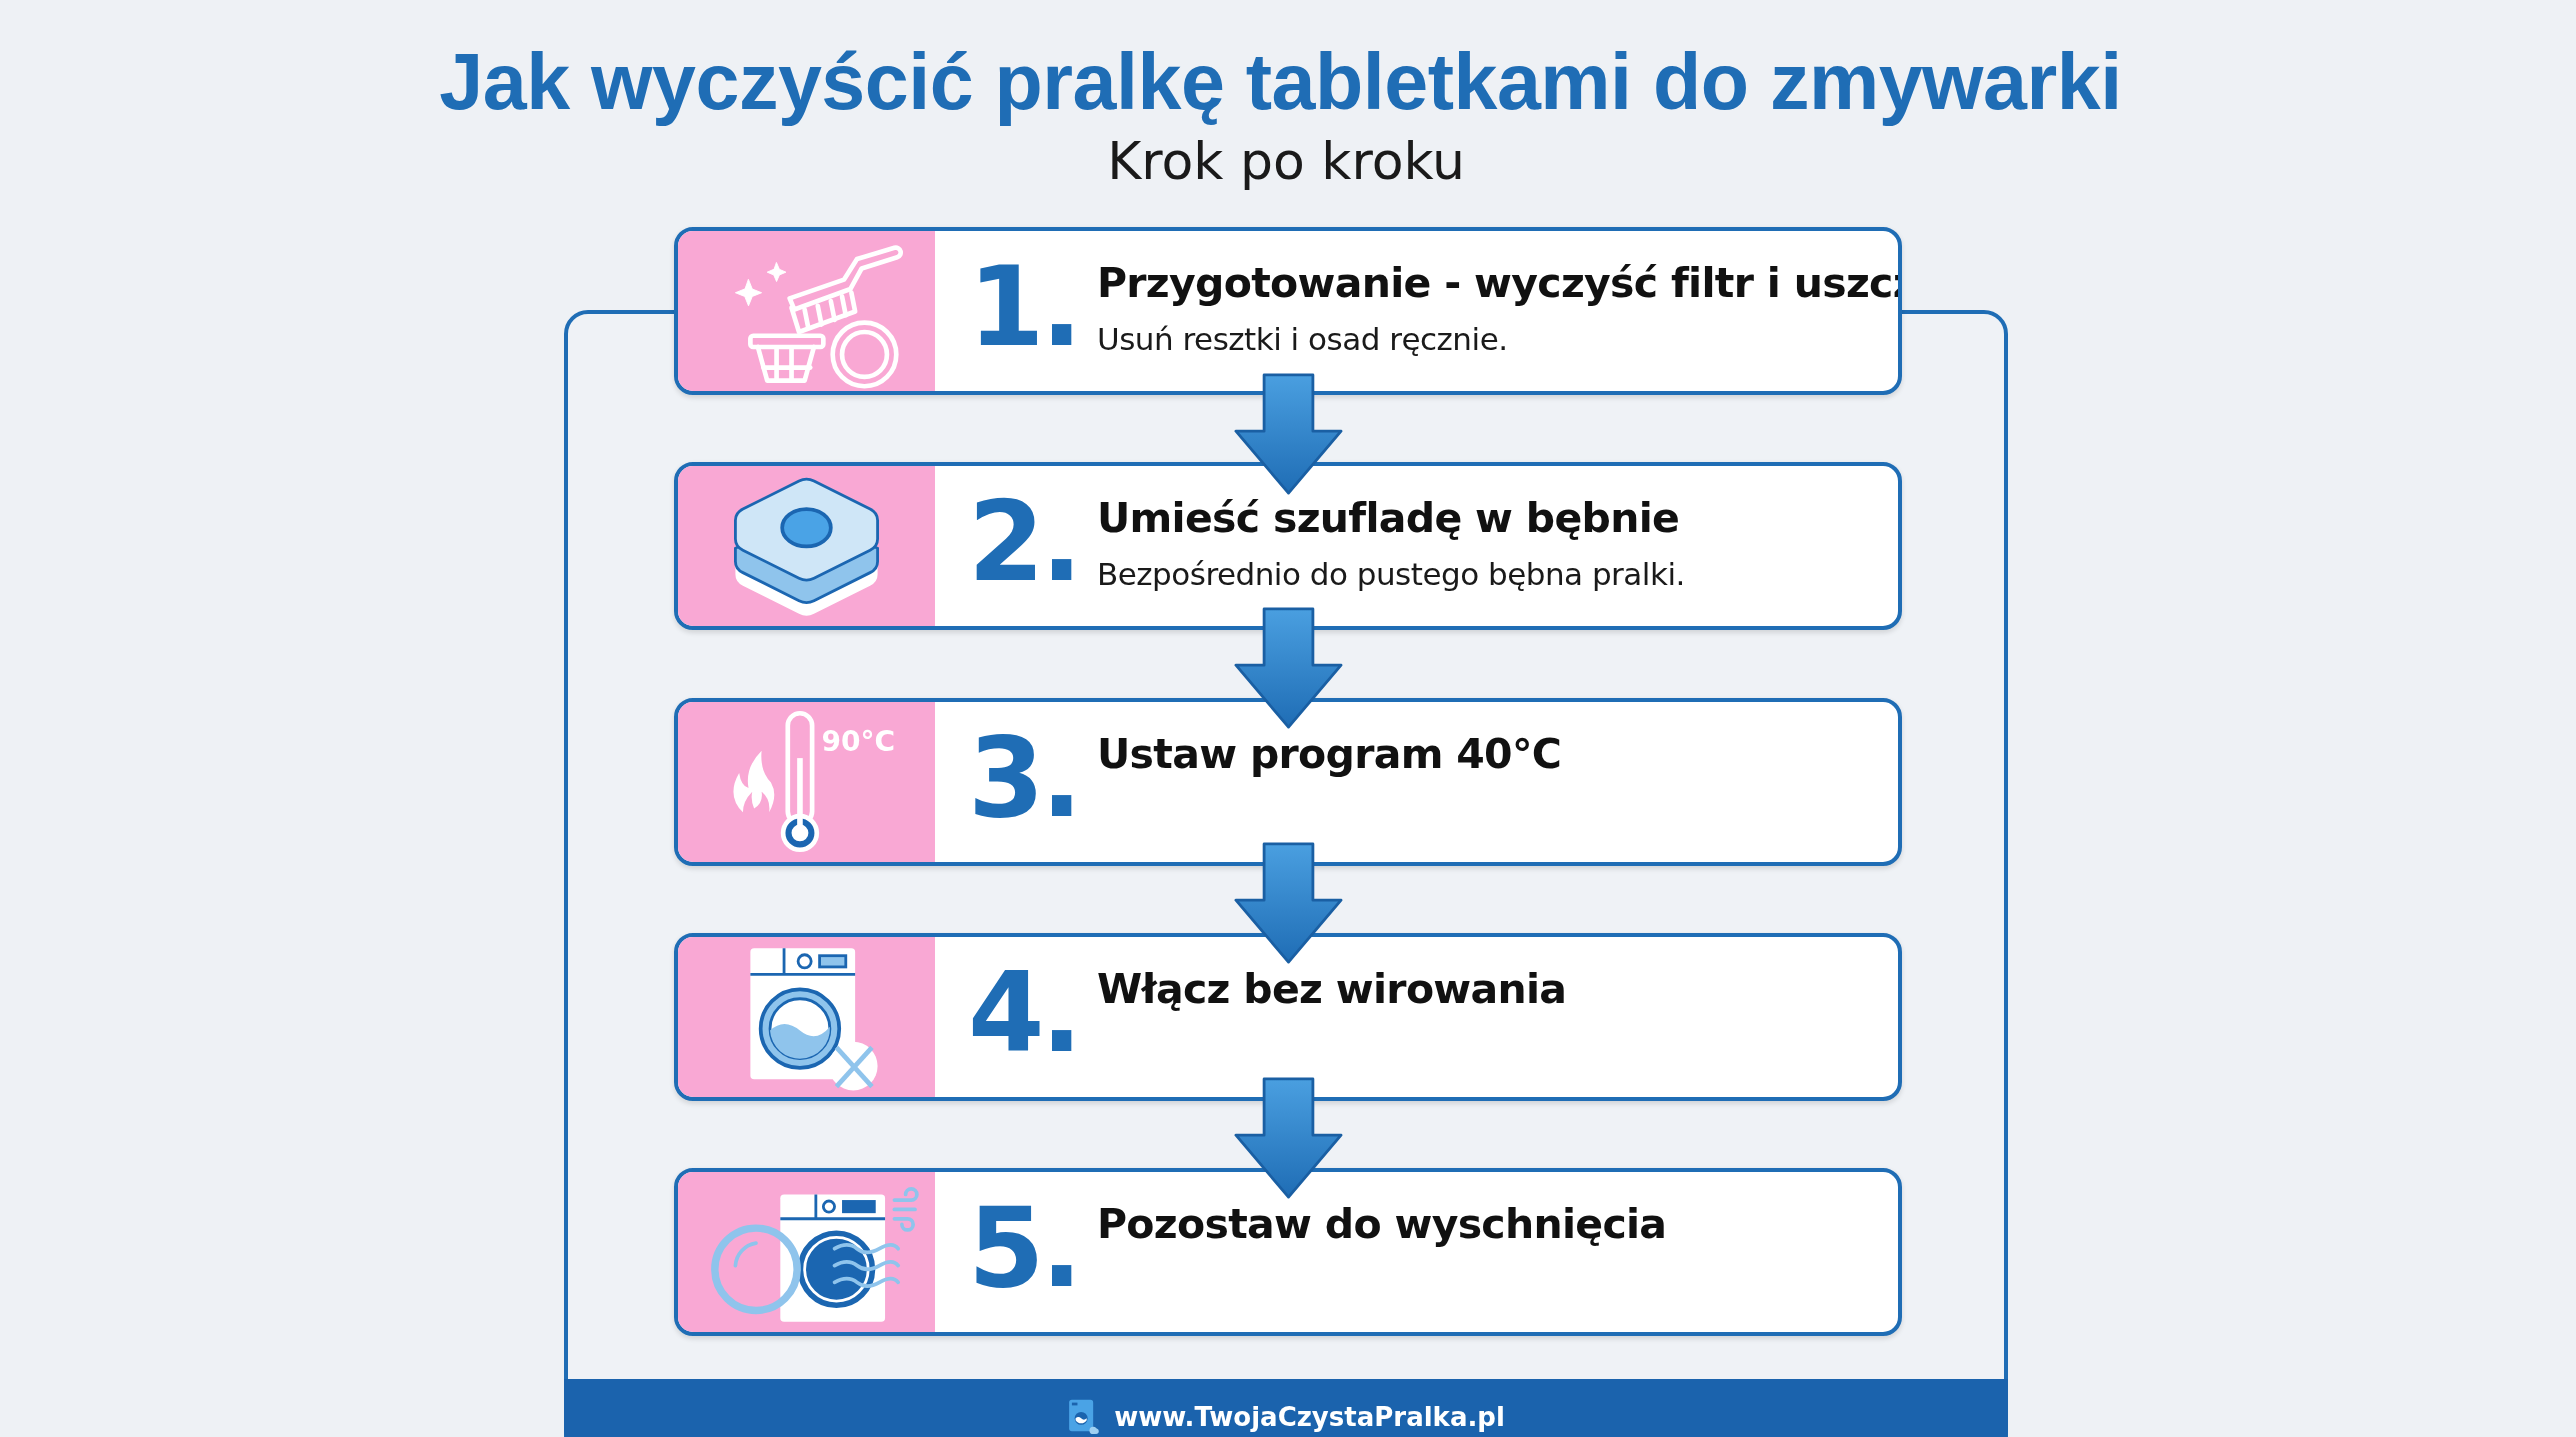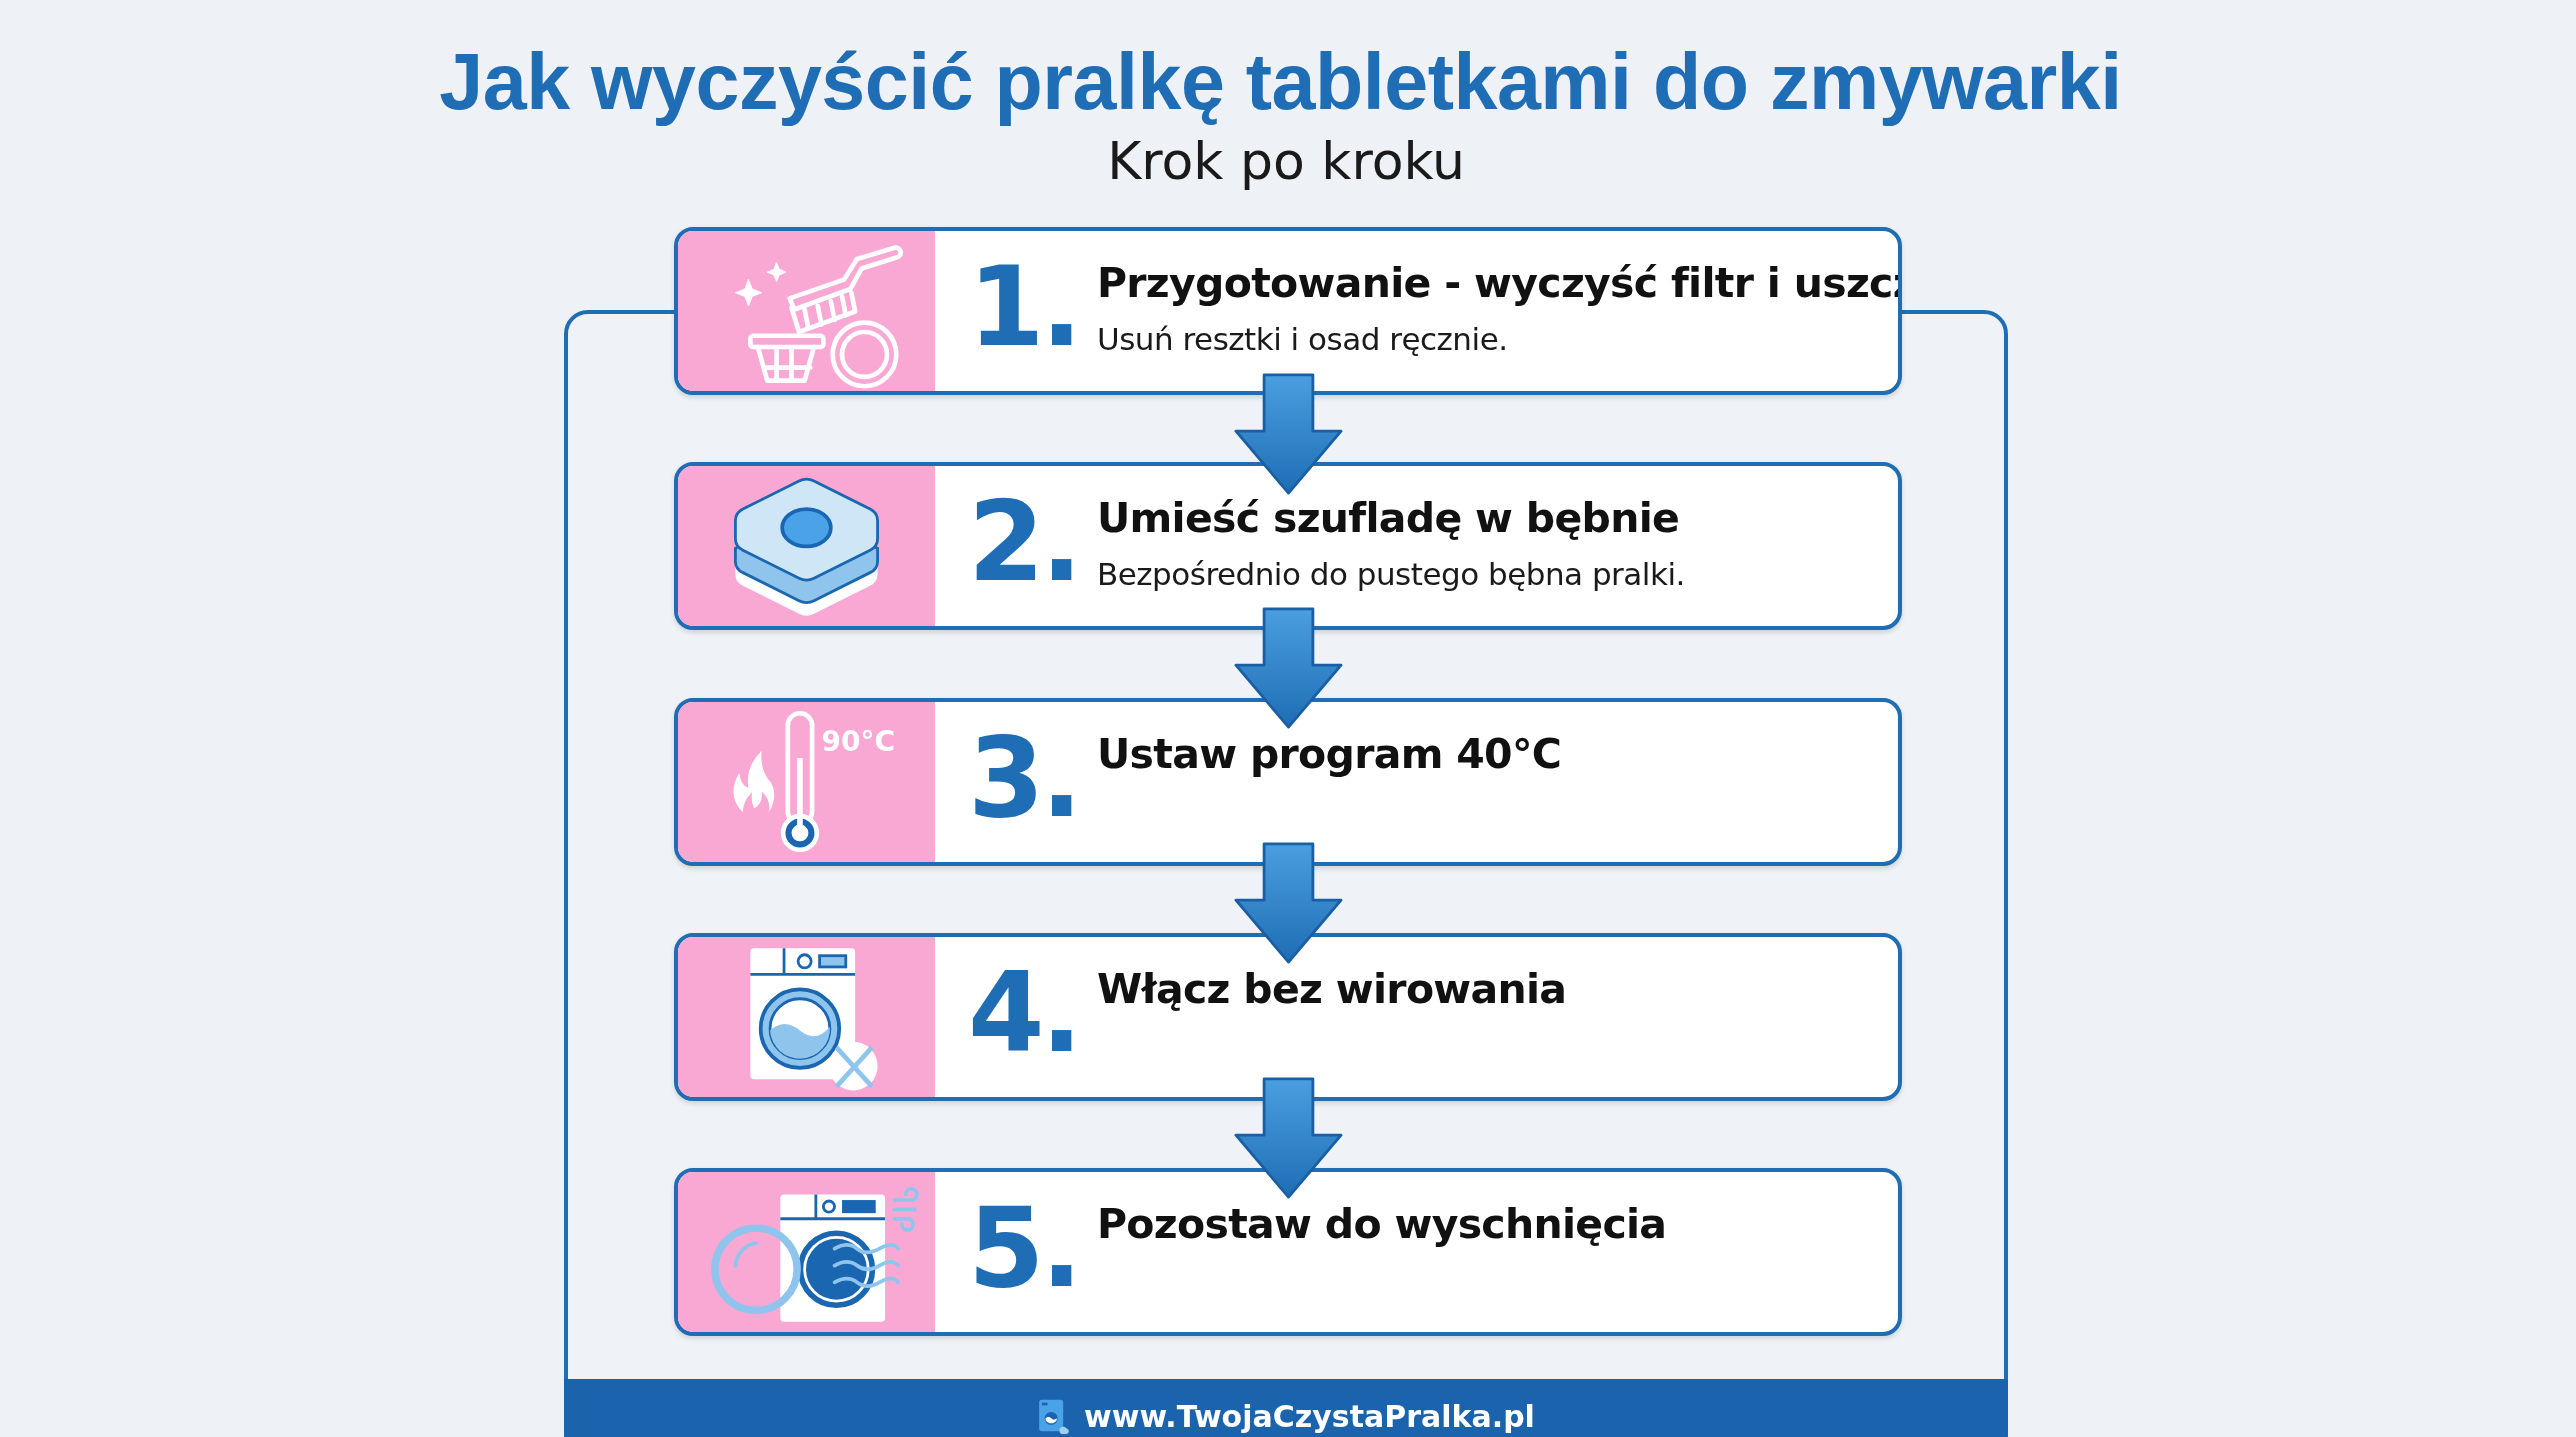--- a/index.html
+++ b/index.html
@@ -21,21 +21,21 @@
   .frame {
     position:absolute; left:564px; top:310px; width:1444px; height:1151px;
     border:4.7px solid #1f6db5; border-radius:24px; box-sizing:border-box;
     background:#eff2f6;
   }
   .footer {
     position:absolute; left:564px; top:1379px; width:1444px; height:75px;
     background:#1b63ad; border-radius:0 0 24px 24px;
     display:flex; align-items:center; justify-content:center; gap:15px;
   }
-  .footer-text { color:#ffffff; font-weight:bold; font-size:30px; font-family:"DejaVu Sans", sans-serif; }
+  .footer-text { color:#ffffff; font-weight:bold; font-size:26px; font-family:"DejaVu Sans", sans-serif; }
   .footer-icon { width:32px; height:37px; }
 
   .card {
     position:absolute; left:674px; width:1228px; height:168px;
     border:4.7px solid #1f6db5; border-radius:19px; box-sizing:border-box;
     background:#ffffff; overflow:hidden;
     box-shadow:0 2.8px 5.6px rgba(0,0,0,0.12);
   }
   .card .panel {
     position:absolute; left:0; top:0; bottom:0; width:257px; background:#f9a8d4;

